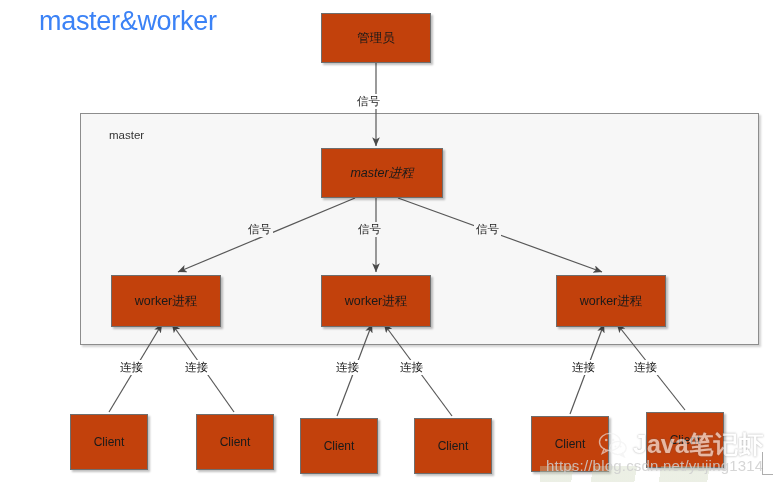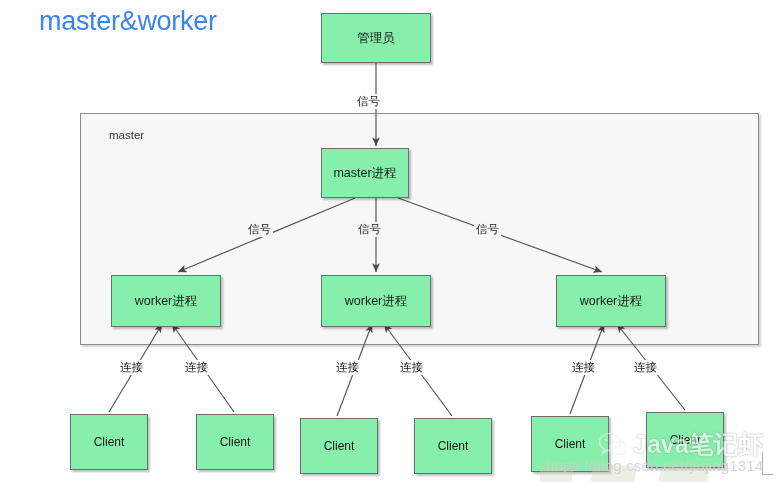--- a/index.html
+++ b/index.html
@@ -53,33 +53,33 @@
     position: absolute;
     left: 28px;
     top: 15px;
     font-size: 11.5px;
     color: #333333;
   }
 
   
   .node-box {
     position: absolute;
-    background: #86efac;
+    background: #c2410c;
     border: 1px solid #6e6e6e;
     box-shadow: 2px 2px 2px rgba(0,0,0,0.25);
     box-sizing: border-box;
     display: flex;
     align-items: center;
     justify-content: center;
     color: #1a1a1a;
     font-size: 12.5px;
     white-space: nowrap;
   }
   .node-admin   { left: 321px; top: 13px;  width: 110px; height: 50px; }
-  .node-master  { left: 321px; top: 148px; width: 88px; height: 50px; }
+  .node-master  { left: 321px; top: 148px; width: 122px; height: 50px; font-style: italic; }
 
   .node-worker  { width: 110px; height: 52px; top: 275px; }
   .worker-1 { left: 111px; }
   .worker-2 { left: 321px; }
   .worker-3 { left: 556px; }
 
   .node-client { width: 78px; height: 56px; font-size: 12px; }
   .client-1 { left: 70px;  top: 414px; }
   .client-2 { left: 196px; top: 414px; }
   .client-3 { left: 300px; top: 418px; }

